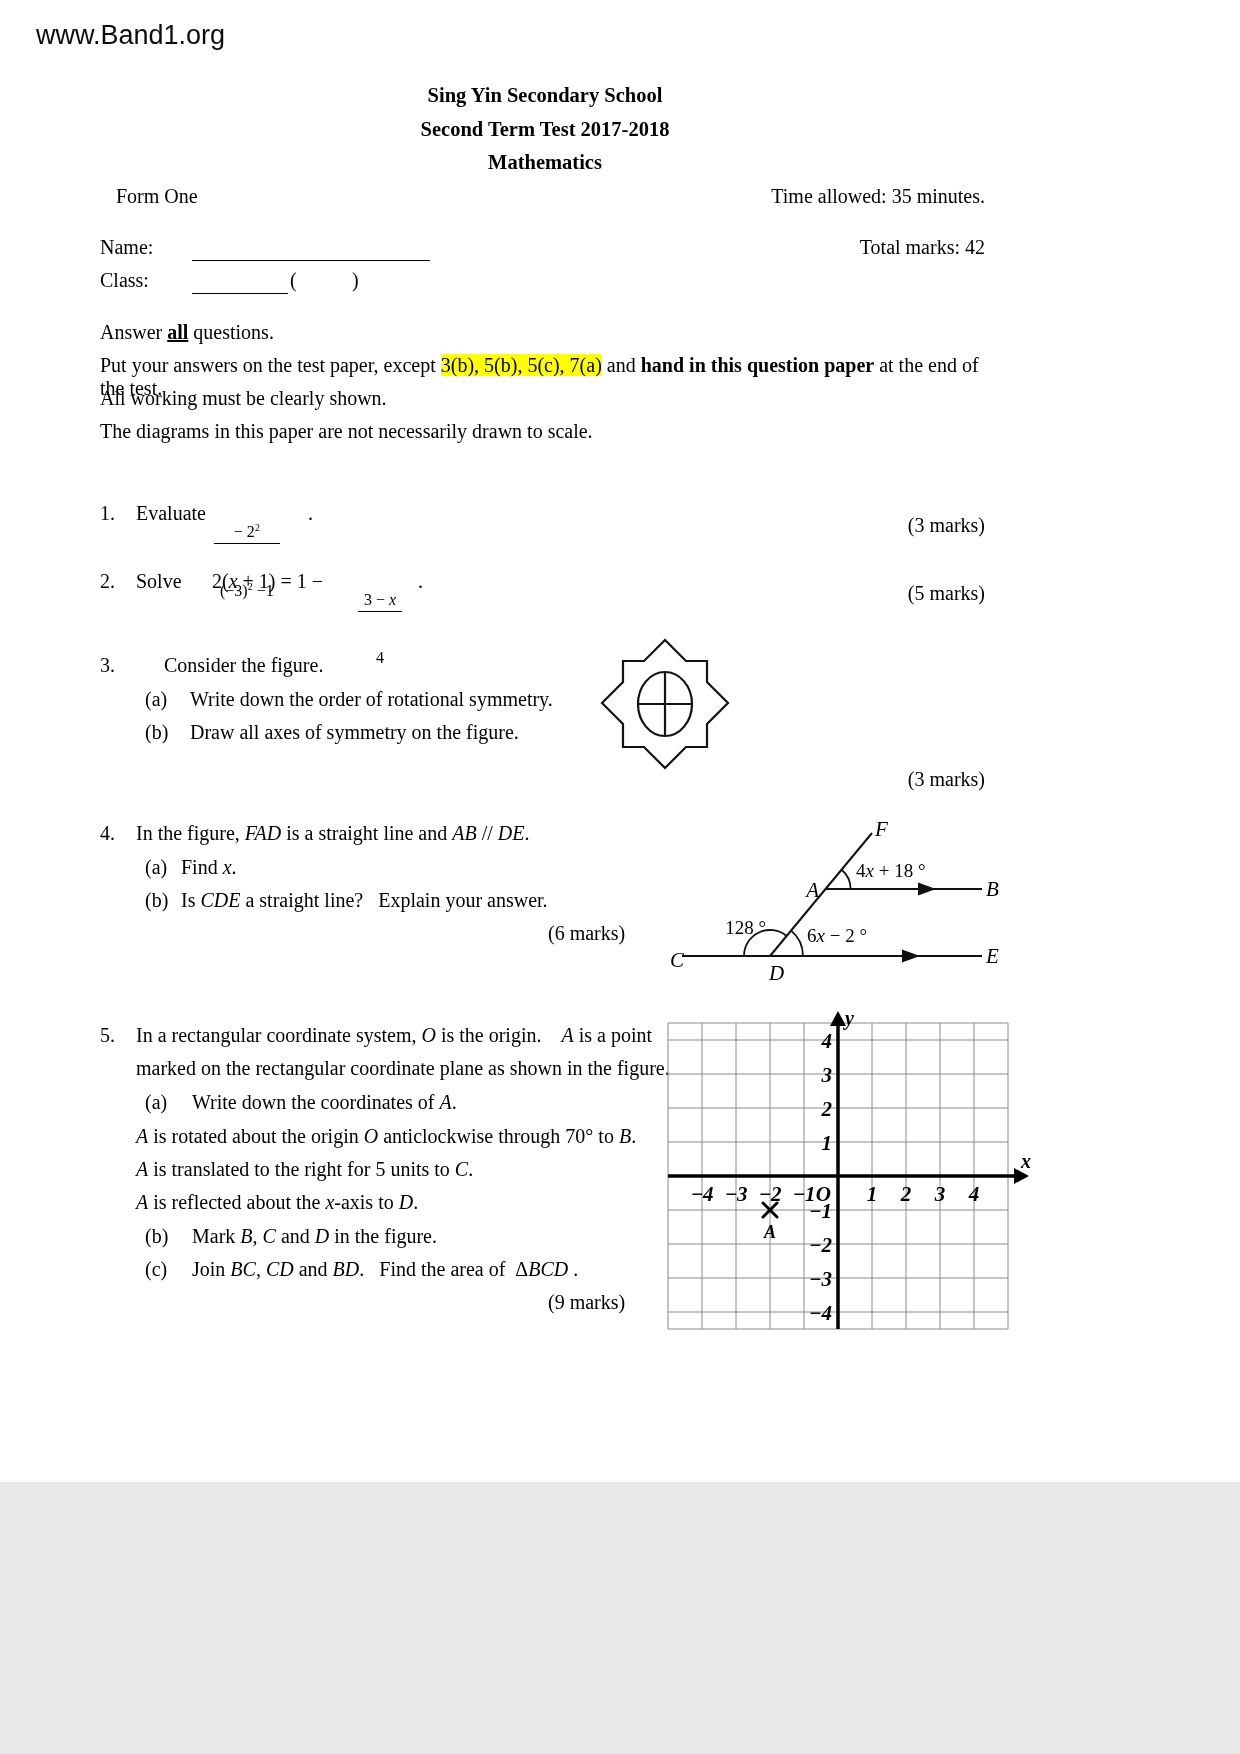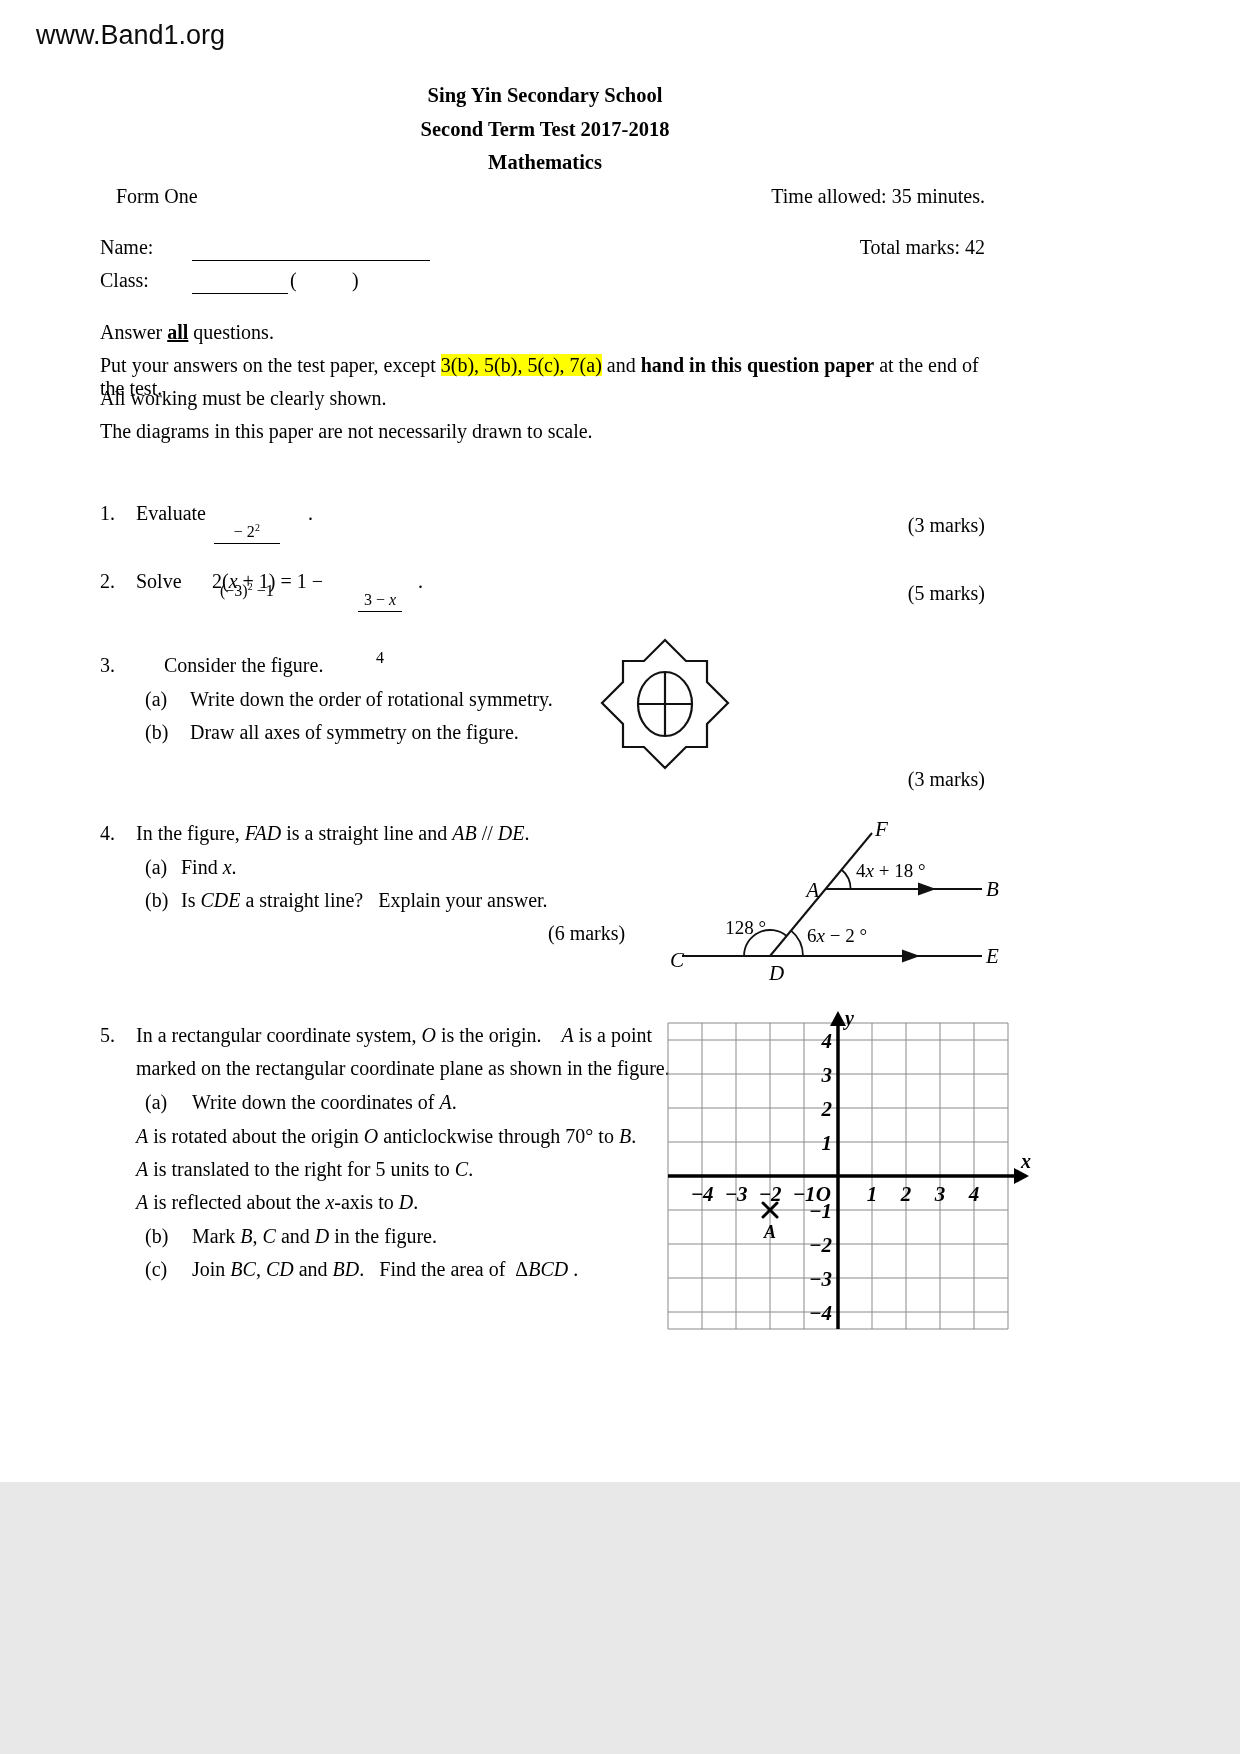--- a/index.html
+++ b/index.html
@@ -180,20 +180,23 @@
     <span class="abs" style="left:36px;"><span class="t it">A</span><span class="t"> is reflected about the </span><span class="t it">x</span><span class="t">-axis to </span><span class="t it">D</span><span class="t">.</span></span>
   </div>
   <div class="row" style="top:1225px;">
     <span class="abs" style="left:45px;">(b)</span>
     <span class="abs" style="left:92px;"><span class="t">Mark </span><span class="t it">B</span><span class="t">, </span><span class="t it">C</span><span class="t"> and </span><span class="t it">D</span><span class="t"> in the figure.</span></span>
   </div>
   <div class="row" style="top:1258px;">
     <span class="abs" style="left:45px;">(c)</span>
     <span class="abs" style="left:92px;"><span class="t">Join </span><span class="t it">BC</span><span class="t">, </span><span class="t it">CD</span><span class="t"> and </span><span class="t it">BD</span><span class="t">.  Find the area of  Δ</span><span class="t it">BCD</span><span class="t"> .</span></span>
   </div>
+  <div class="row" style="top:1291px;">
+    <span class="abs" style="left:448px;">(9 marks)</span>
+  </div>
 
   <svg class="abs" style="left:658px;top:1010px;" width="380" height="332" viewBox="0 0 380 332">
 
     <g stroke="#8a8a8a" stroke-width="1">
       <line x1="10" y1="13" x2="10" y2="319"></line>
         <line x1="44" y1="13" x2="44" y2="319"></line>
       <line x1="78" y1="13" x2="78" y2="319"></line>
         <line x1="112" y1="13" x2="112" y2="319"></line>
       <line x1="146" y1="13" x2="146" y2="319"></line>
         <line x1="180" y1="13" x2="180" y2="319"></line>

